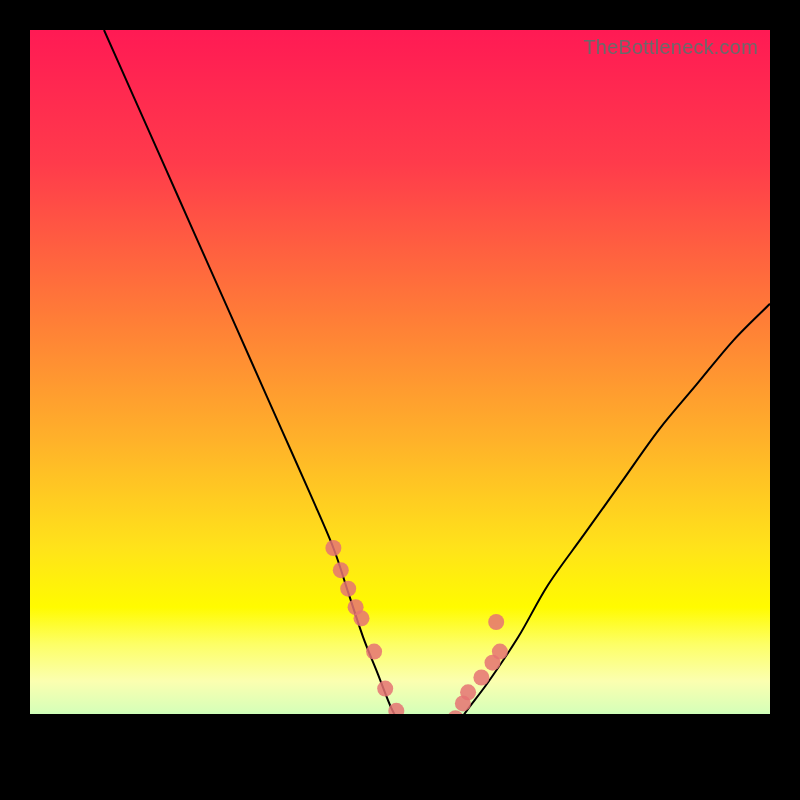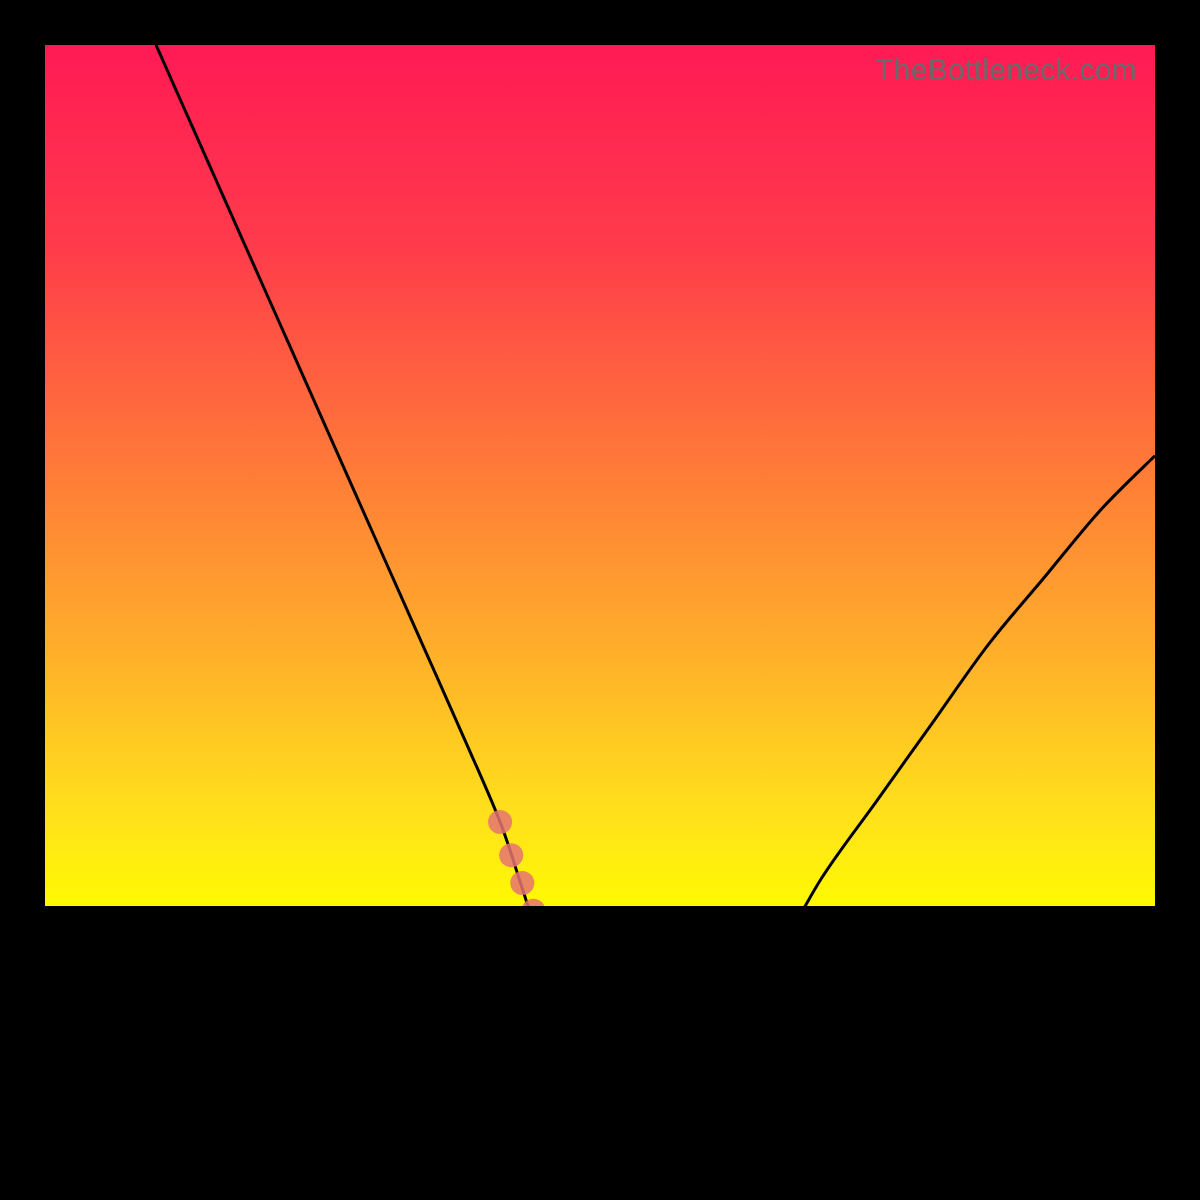--- a/index.html
+++ b/index.html
@@ -17,21 +17,21 @@
     top: 30px;
     width: 740px;
     height: 740px;
     background: #000;
   }
   .plot-area {
     position: absolute;
     left: 0;
     top: 0;
     width: 740px;
-    height: 574px;
+    height: 684px;
     overflow: hidden;
   }
   .gradient {
     position: absolute;
     left: 0;
     top: 0;
     width: 740px;
     height: 740px;
   }
   .watermark {

